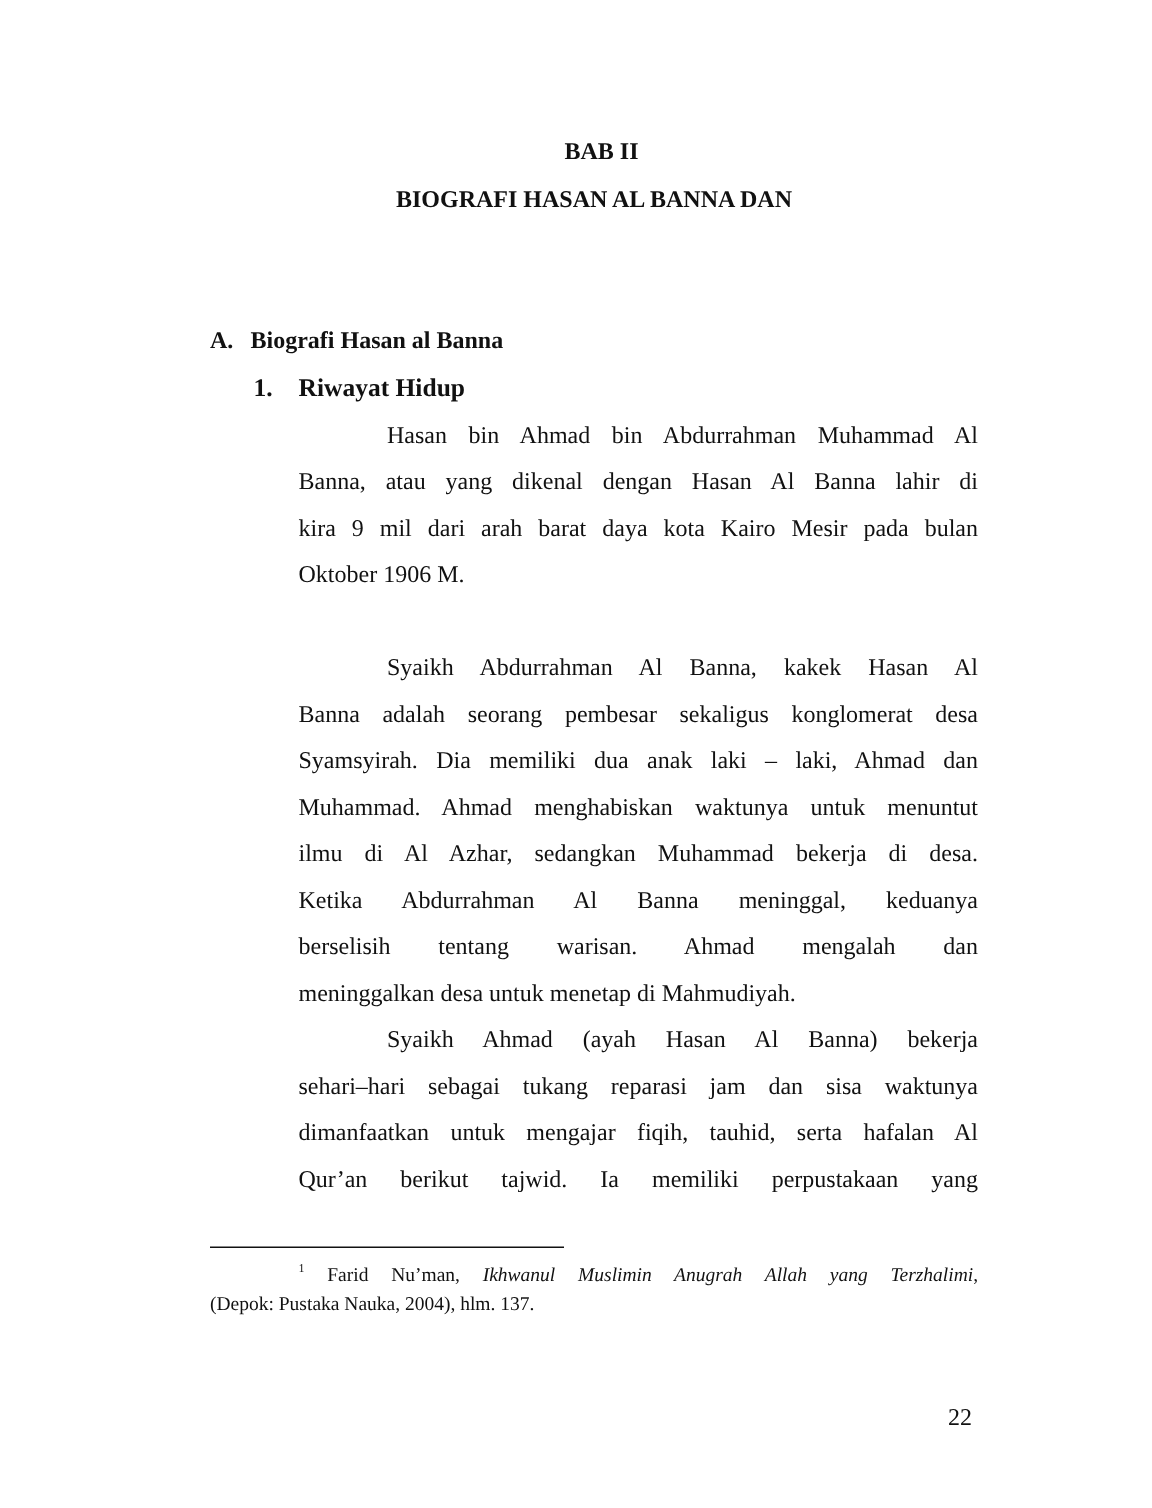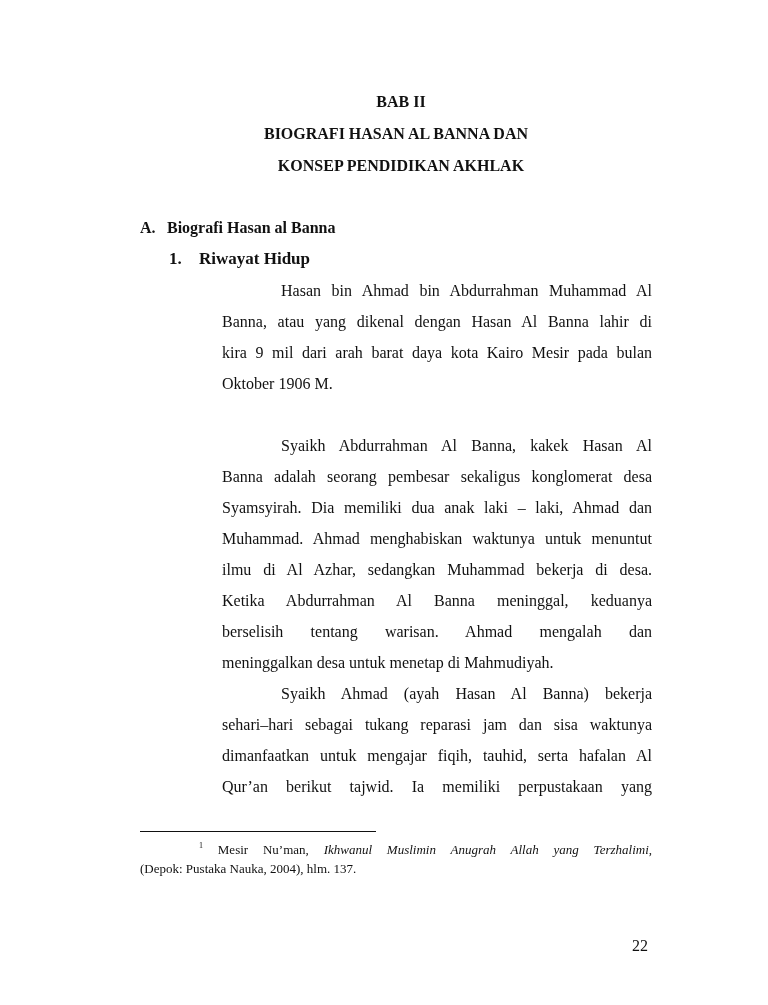--- a/index.html
+++ b/index.html
@@ -62,21 +62,20 @@
       width: 453px;
       font-size: 16px;
       line-height: 31px;
     }
     .line {
       display: block;
       text-align: justify;
       text-align-last: justify;
       height: 31px;
       white-space: nowrap;
-      margin-left: 23px;
     }
     .line.first { padding-left: 59px; }
     .line.last { text-align-last: left; }
     sup.fn-ref {
       font-size: 9px;
       vertical-align: 7px;
       line-height: 0;
     }
 
     .footnote-rule {
@@ -117,21 +116,20 @@
       line-height: 20px;
     }
   </style>
 </head>
 <body>
 
 <div class="page">
 
   <div class="heading h-bab">BAB II</div>
   <div class="heading h-line2">BIOGRAFI HASAN AL BANNA DAN</div>
-  <div class="heading h-line3">KONSEP PENDIDIKAN AKHLAK</div>
 
   <div class="section-a">
     <span class="marker">A.</span><span>Biografi Hasan al Banna</span>
   </div>
 
   <div class="sub-1">
     <span class="marker">1.</span><span>Riwayat Hidup</span>
   </div>
 
   <div class="body-text" style="top:275px;">
@@ -155,18 +153,18 @@
   <div class="body-text" style="top:678px;">
     <span class="line first">Syaikh Ahmad (ayah Hasan Al Banna) bekerja</span>
     <span class="line">sehari–hari sebagai tukang reparasi jam dan sisa waktunya</span>
     <span class="line">dimanfaatkan untuk mengajar fiqih, tauhid, serta hafalan Al</span>
     <span class="line">Qur’an berikut tajwid. Ia memiliki perpustakaan  yang</span>
   </div>
 
   <div class="footnote-rule"></div>
 
   <div class="footnote">
-    <span class="fn-line first"><sup>1</sup> <span>Mesir Nu’man,</span> <i>Ikhwanul Muslimin  Anugrah Allah  yang Terzhalimi</i><span>,</span></span>
+    <span class="fn-line first"><sup>1</sup> <span>Farid Nu’man,</span> <i>Ikhwanul Muslimin  Anugrah Allah  yang Terzhalimi</i><span>,</span></span>
     <span class="fn-line">(Depok: Pustaka Nauka, 2004), hlm. 137.</span>
   </div>
 
   <div class="page-number">22</div>
 </div>
 
 </body></html>

